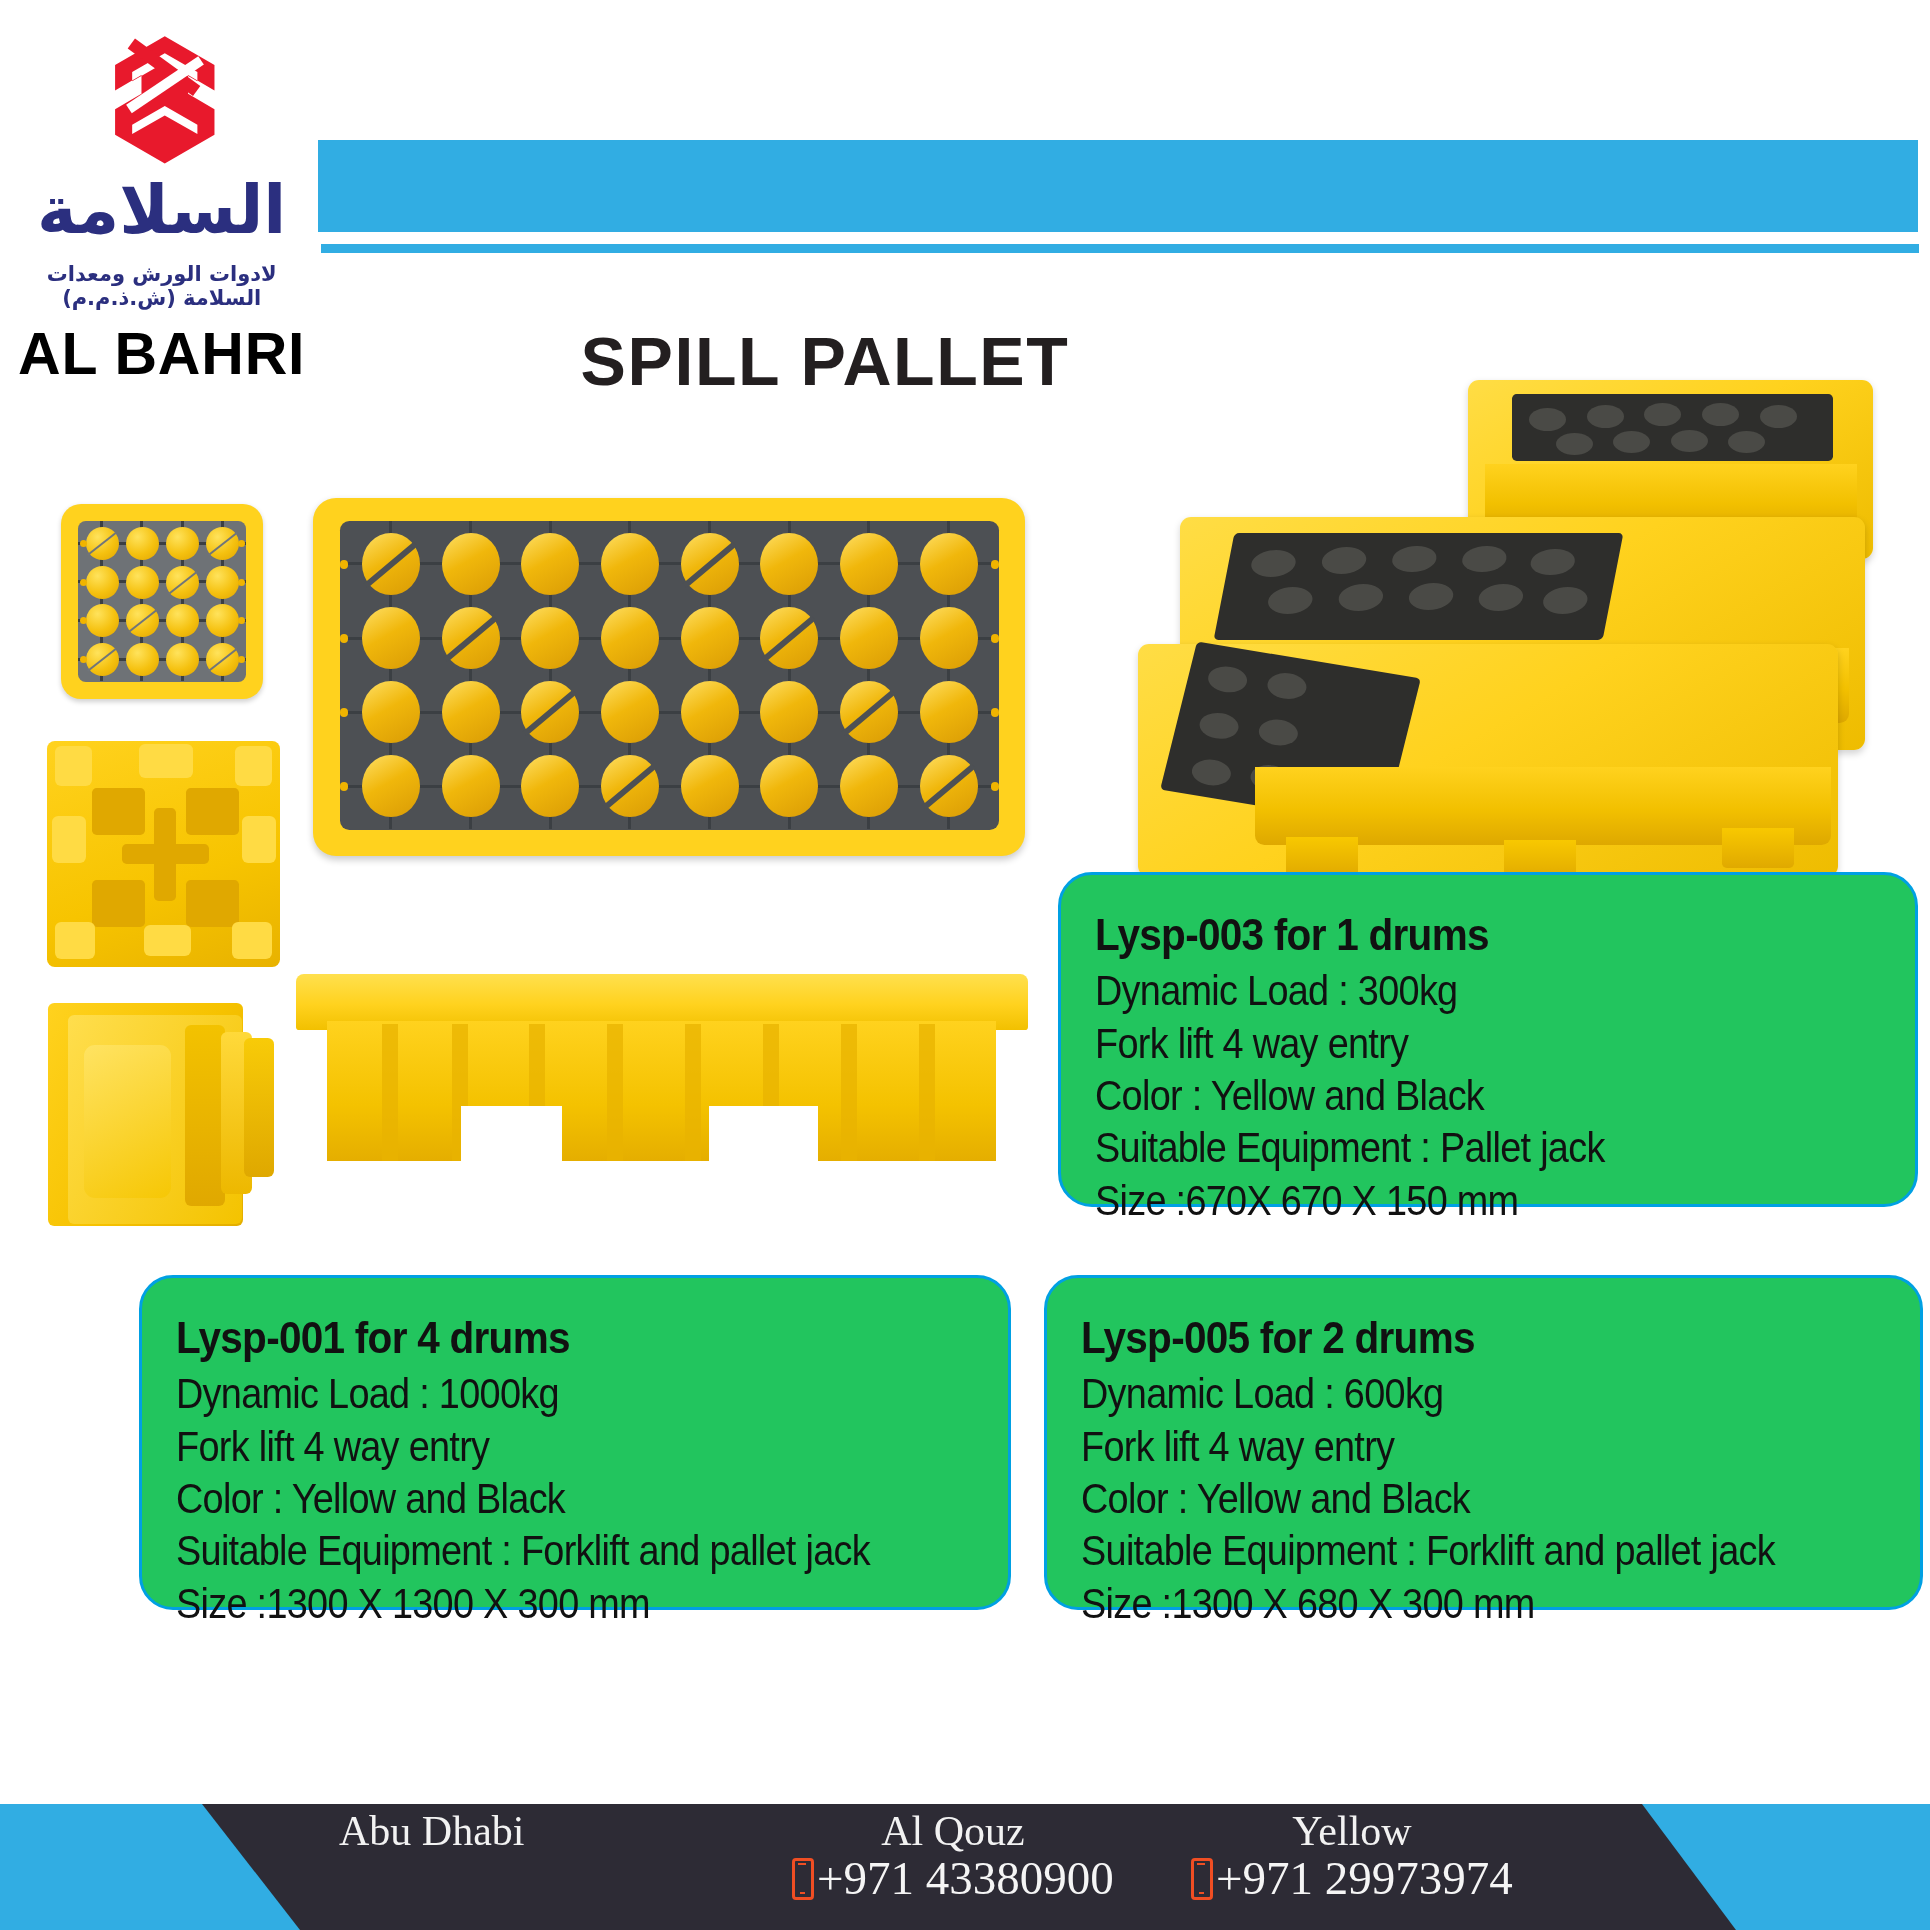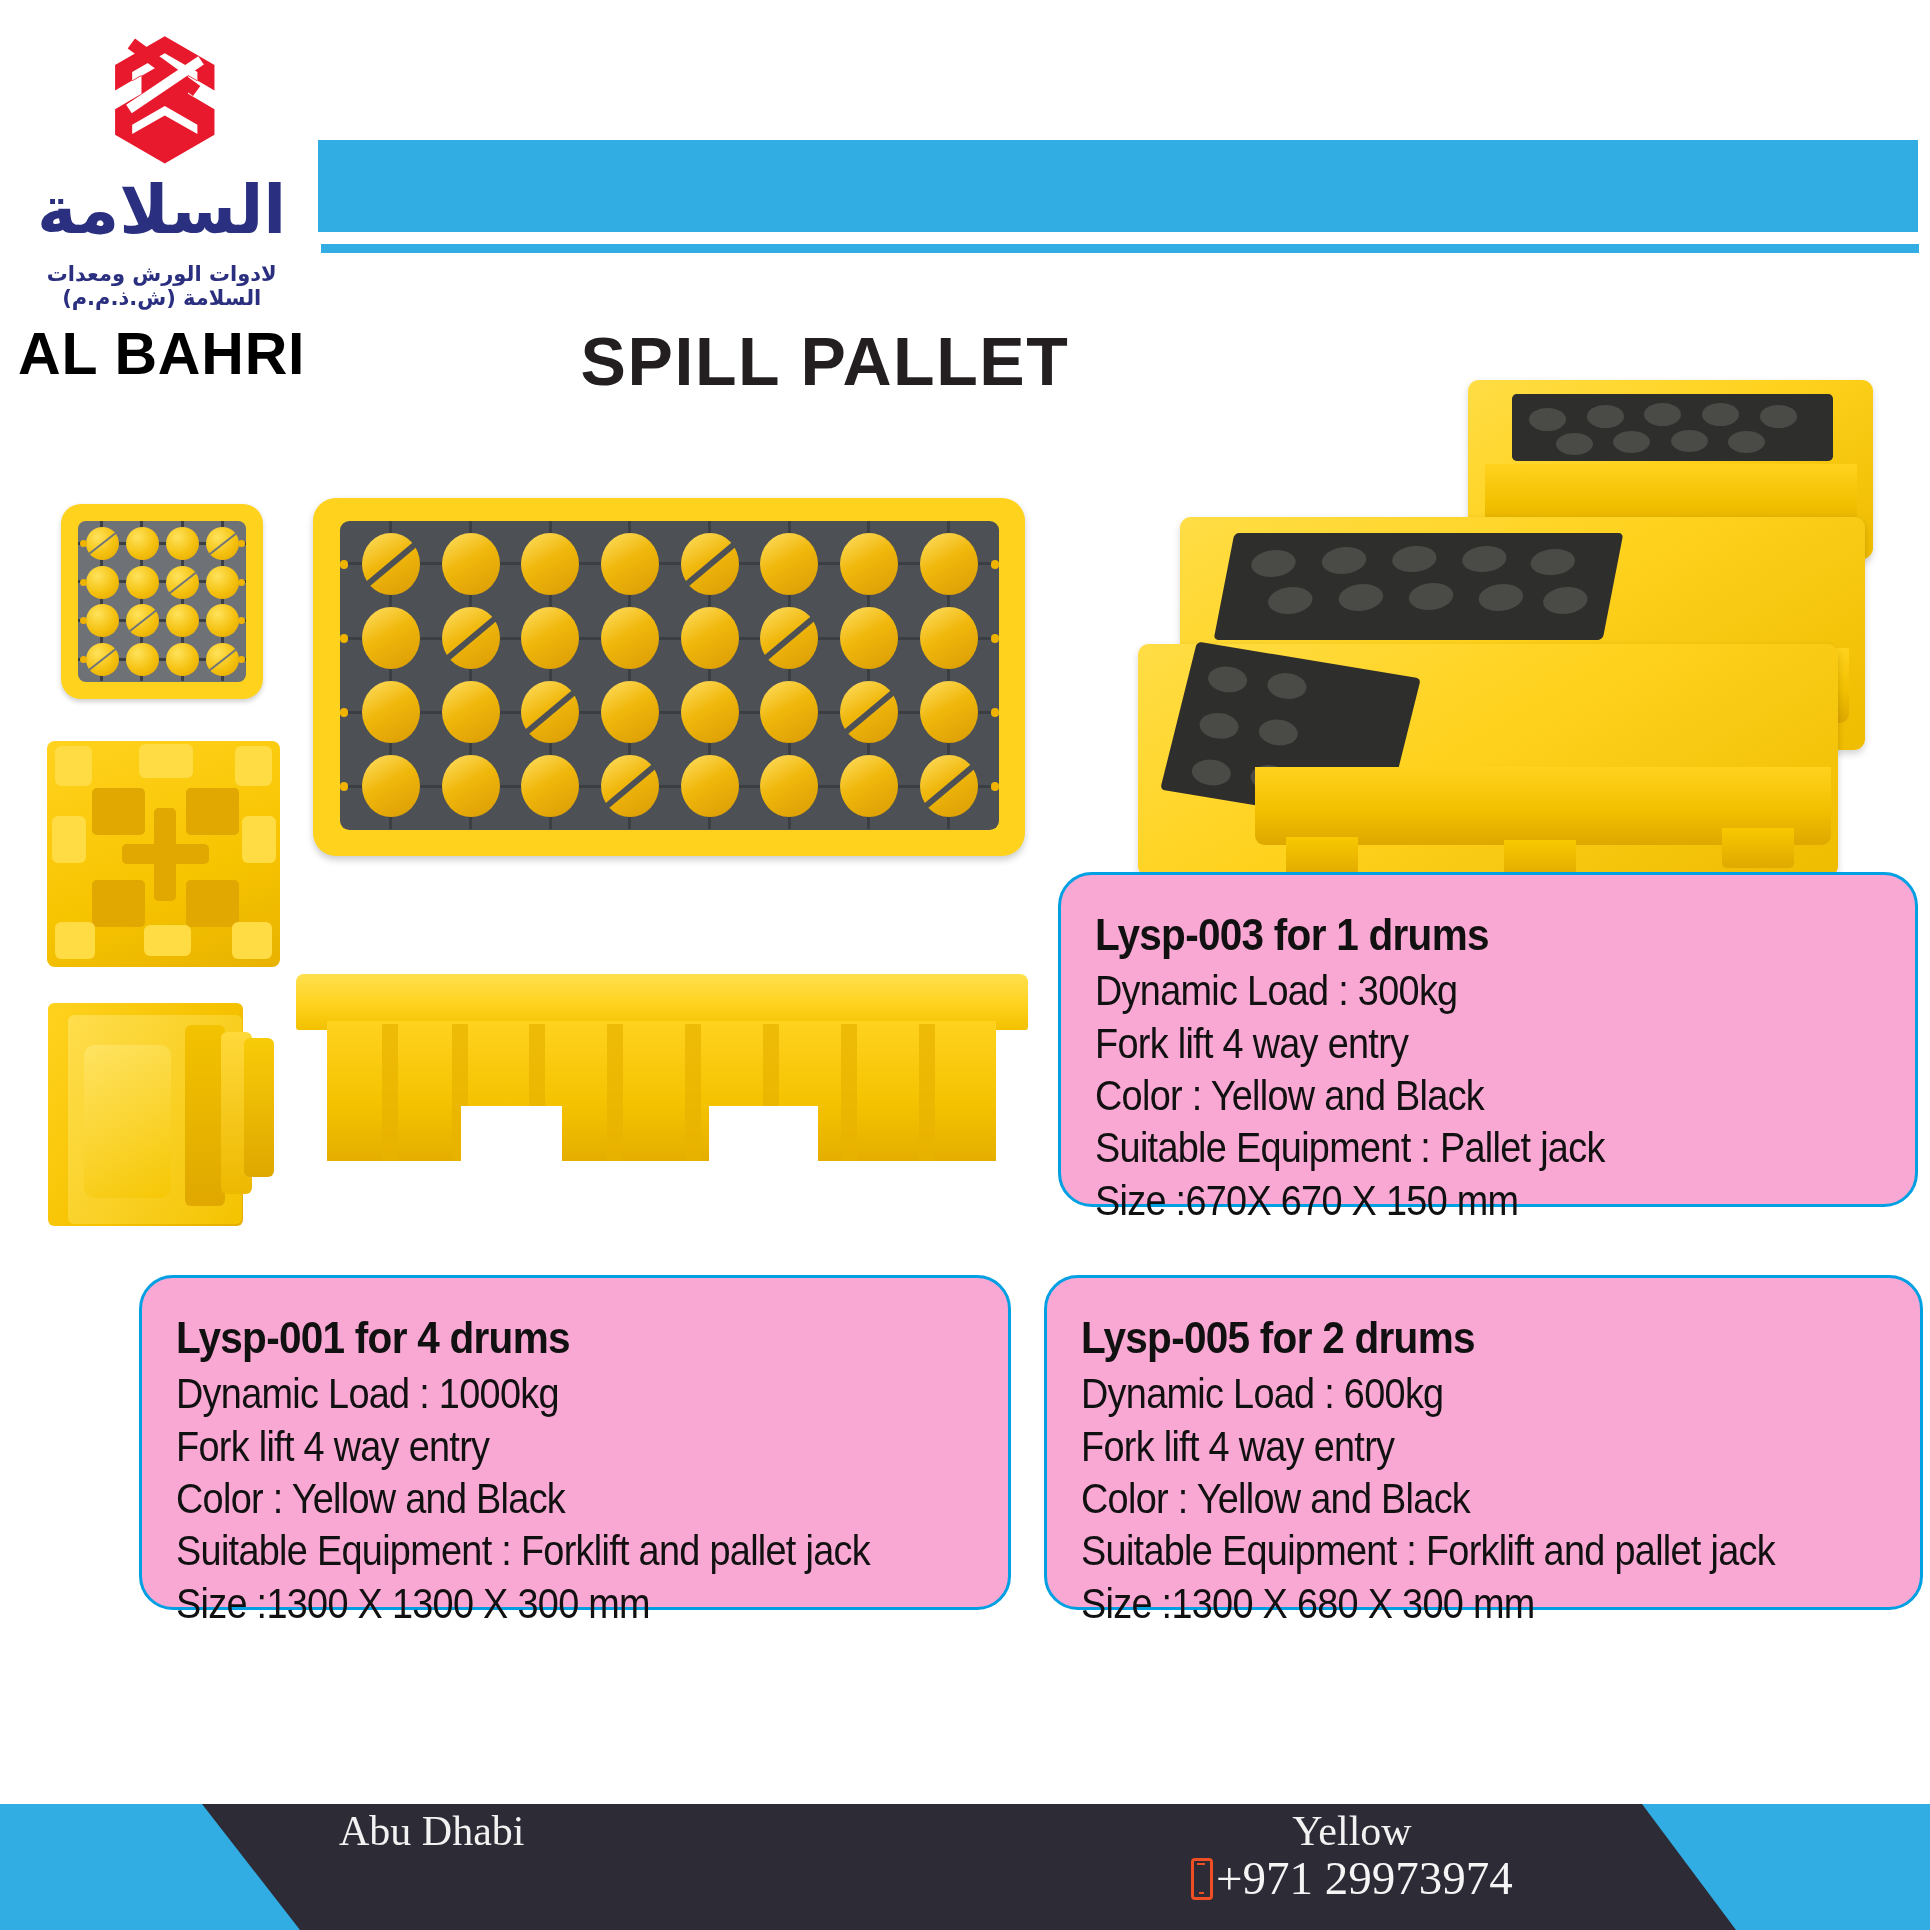--- a/index.html
+++ b/index.html
@@ -83,21 +83,21 @@
   .stack3{left:1132px;top:305px;width:794px;height:560px;}
   .pal{position:absolute;}
   .pal .tray{position:absolute;inset:0;background:linear-gradient(150deg,#FFDD45 0%,#FFD21E 45%,#EEBC00 100%);
       border-radius:11px;box-shadow:0 3.9px 7.8px rgba(0,0,0,.17);}
   .pal .grid{position:absolute;background:#2e2e2c;border-radius:4.7px;overflow:hidden;}
   .hole{position:absolute;border-radius:50%;background:#4a4a46;}
   .pal .skirt{position:absolute;background:linear-gradient(180deg,#FFD21E 0%,#F2C000 55%,#DEA800 100%);}
   .pal .foot{position:absolute;background:linear-gradient(180deg,#F8C800 0%,#E0A900 100%);border-radius:0 0 4.7px 4.7px;}
 
   
-  .card{position:absolute;border:3.1px solid #00A0E3;border-radius:34px;background:#f9a8d4;
+  .card{position:absolute;border:3.1px solid #00A0E3;border-radius:34px;background:#22c55e;
       box-sizing:border-box;}
   .card-inner{padding:34px 31px 23px 34px;}
   .card h3{margin:0 0 3.1px 0;font-family:"Liberation Sans", sans-serif;
       font-weight:bold;font-size:45px;color:#111111;letter-spacing:-0.8px;
       transform:scaleX(.9);transform-origin:left center;white-space:nowrap;}
   .card p{margin:0;font-family:"Liberation Sans", sans-serif;font-weight:normal;
       font-size:43px;line-height:1.22;color:#111111;letter-spacing:-0.8px;
       transform:scaleX(.88);transform-origin:left center;white-space:nowrap;}
 
   #card-003{left:1058px;top:872px;width:860px;height:335px;}
@@ -381,20 +381,27 @@
     </div>
   </div>
 
   <div class="footer">
     <div class="footer-blue"></div>
     <div class="footer-dark"></div>
     <div class="contacts">
       <div class="contact" id="c0">
         <div class="city">Abu Dhabi</div>
       </div>
+      <div class="contact" id="c1">
+        <div class="city">Al Qouz</div>
+        <div class="row">
+          <span class="phone-ico"></span>
+          <span class="num">+971 43380900</span>
+        </div>
+      </div>
       <div class="contact" id="c2">
         <div class="city">Yellow</div>
         <div class="row">
           <span class="phone-ico"></span>
           <span class="num">+971 29973974</span>
         </div>
       </div>
     </div>
   </div>
 

